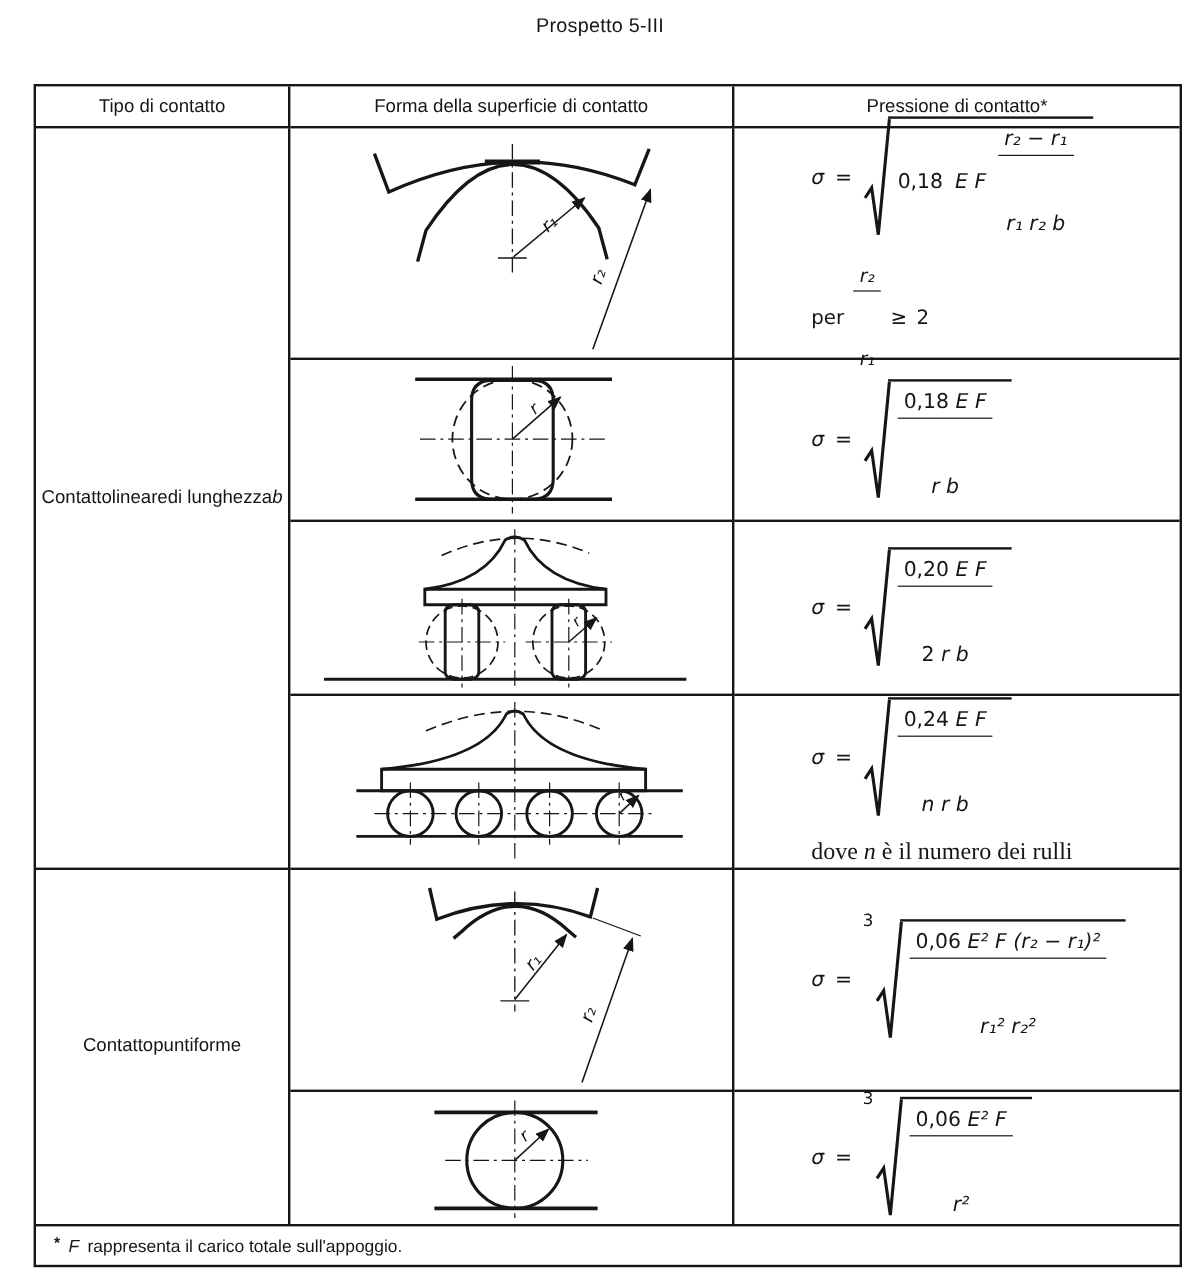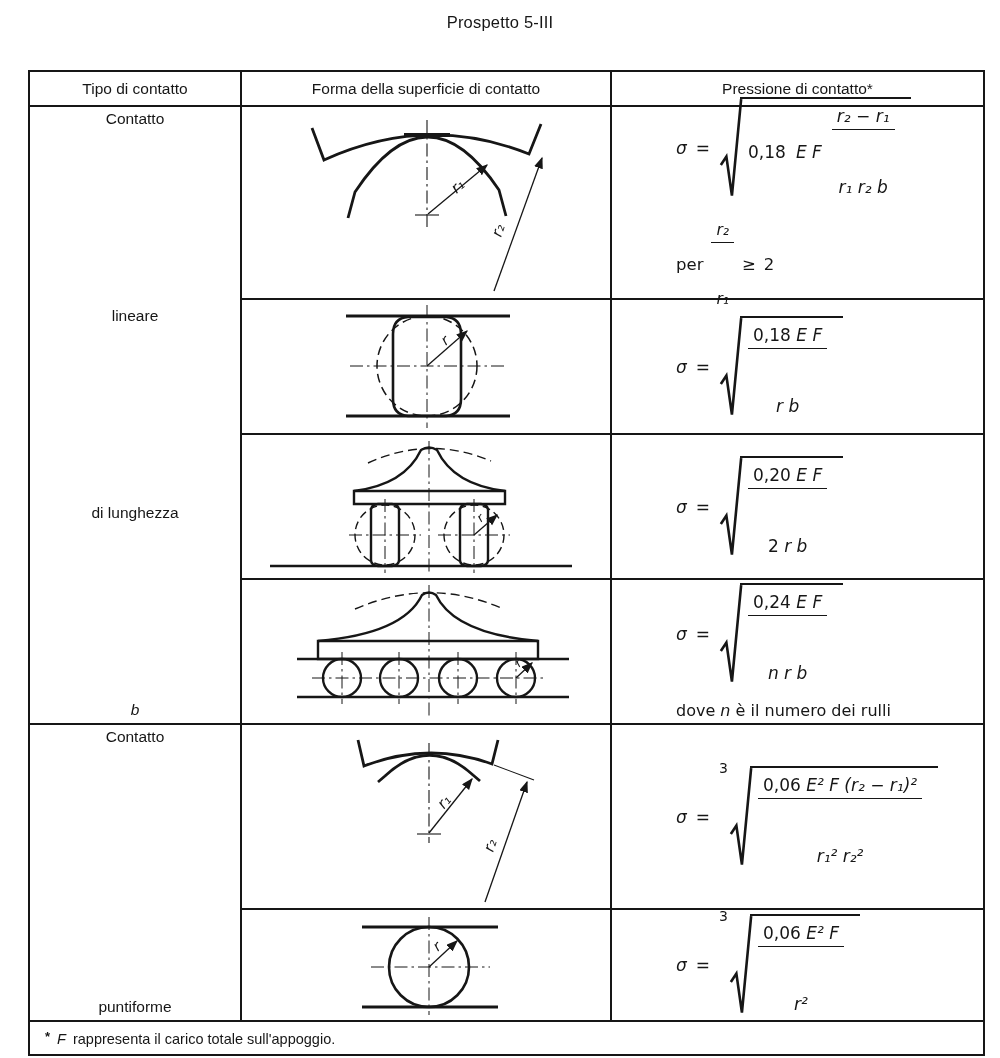--- a/index.html
+++ b/index.html
@@ -16,21 +16,21 @@
     position:absolute; left:28px; top:70px; width:957px; height:986px;
     border:2.5px solid #161616;
     display:grid;
     grid-template-columns:212px 370px 1fr;
     grid-template-rows:35px 193px 135px 145px 145px 185px 110px 1fr;
   }
   .br { border-right:2px solid #161616; }
   .bb { border-bottom:2px solid #161616; }
   .hd { display:flex; align-items:center; justify-content:center; font-size:15.5px; }
   .lab {
-    display:flex; flex-direction:column; align-items:center; justify-content:space-between;
+    display:flex; align-items:center; justify-content:center;
     font-size:15.5px; line-height:1.6; text-align:center;
   }
   .it { font-style:italic; }
   .draw { display:flex; align-items:center; justify-content:center; overflow:hidden; }
   .draw svg { display:block; }
 
   
   .fcell {
     display:flex; flex-direction:column; justify-content:center;
     padding-left:64px; gap:22px;
@@ -43,21 +43,21 @@
   .rad {
     border-top:2.2px solid #161616; margin-left:-3px;
     display:flex; align-items:center; gap:10px;
     padding:7px 16px 2px 8px;
   }
   .frac { display:inline-flex; flex-direction:column; align-items:center;gap:44px; }
   .frac .num { padding:0 5px 3px; border-bottom:1.8px solid #161616; white-space:nowrap; }
   .frac .den { padding-top:3px; white-space:nowrap; }
   .cond { display:flex; align-items:center; gap:8px; font-size:16.5px; }
   .cond .frac { font-size:15.5px; }
-  .note { font-size:16px; }
+  .note { font-size:20px;font-family:Liberation Serif, serif; }
   svg text { font-family:"DejaVu Sans", sans-serif; }
 
   
   .fnote {
     grid-column:1 / 4; border-top:2px solid #161616;
     display:flex; align-items:baseline; gap:7px;
     padding:9px 0 0 15px; font-size:14.5px;
   }
   .fnote .star { transform:translateY(-3px); display:inline-block; font-size:13px; font-weight:bold; }
 </style>

